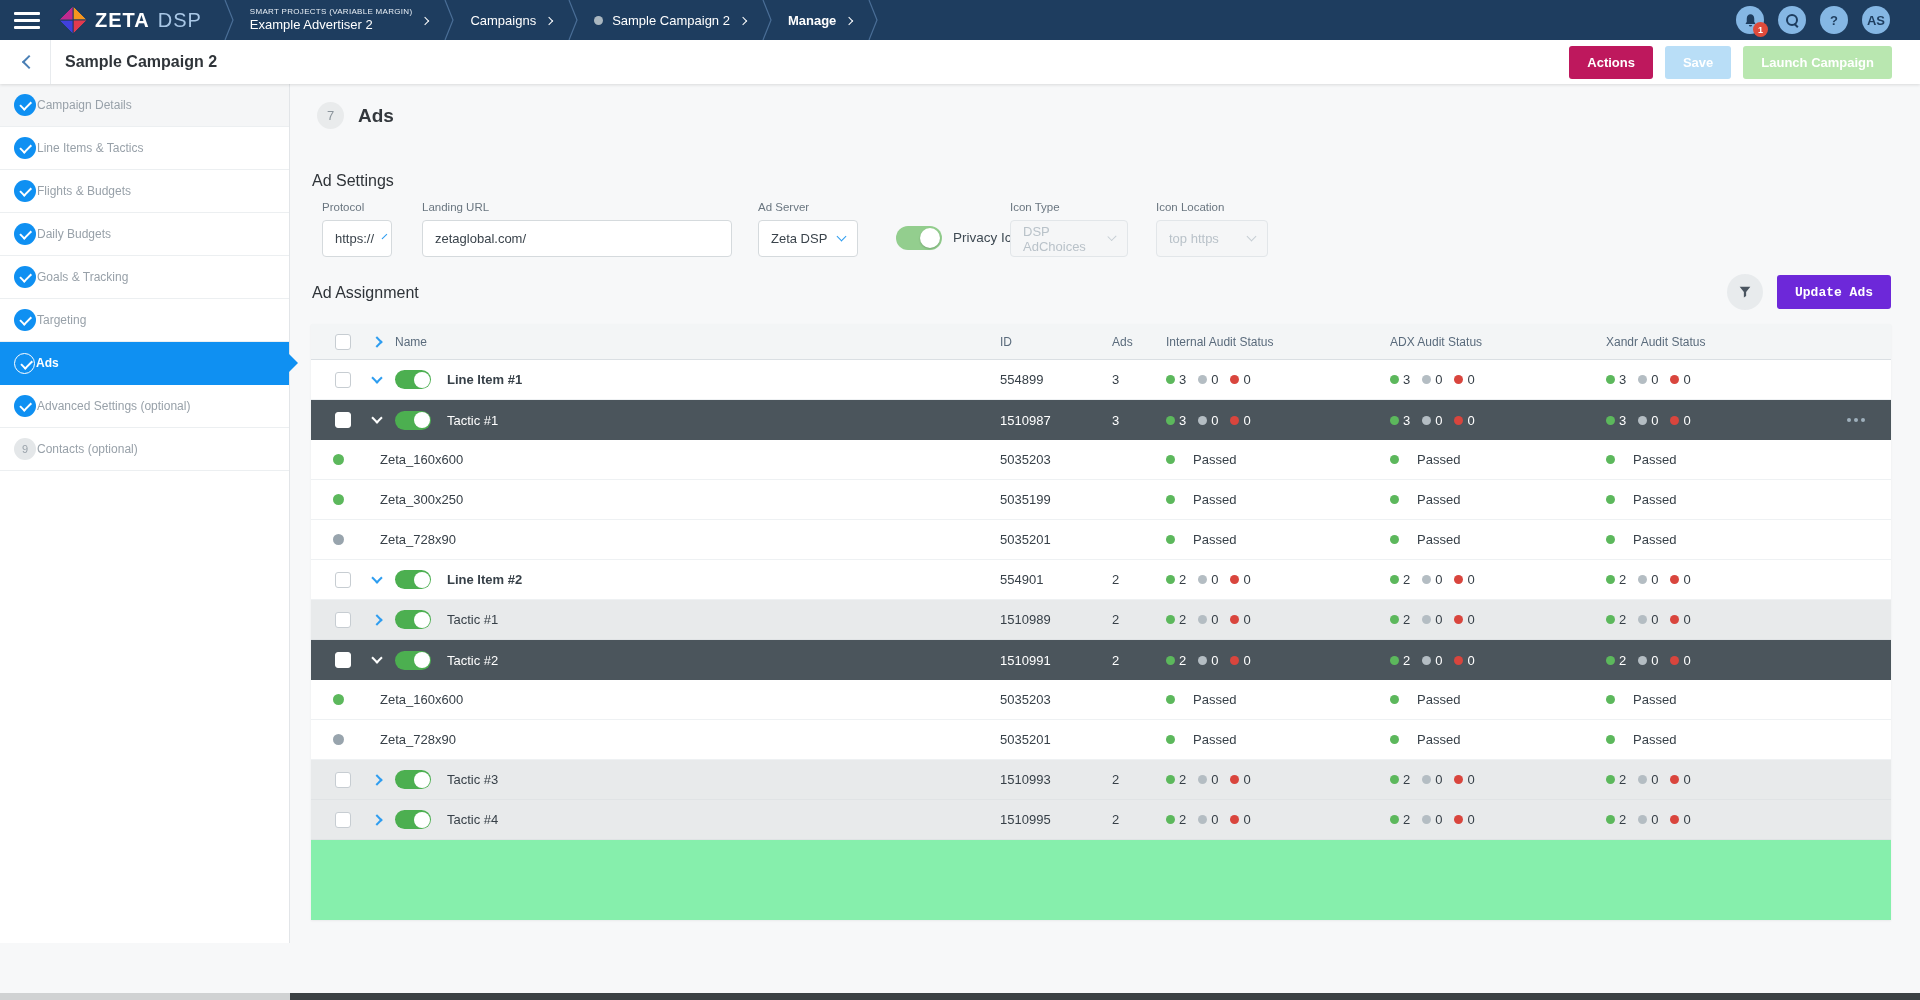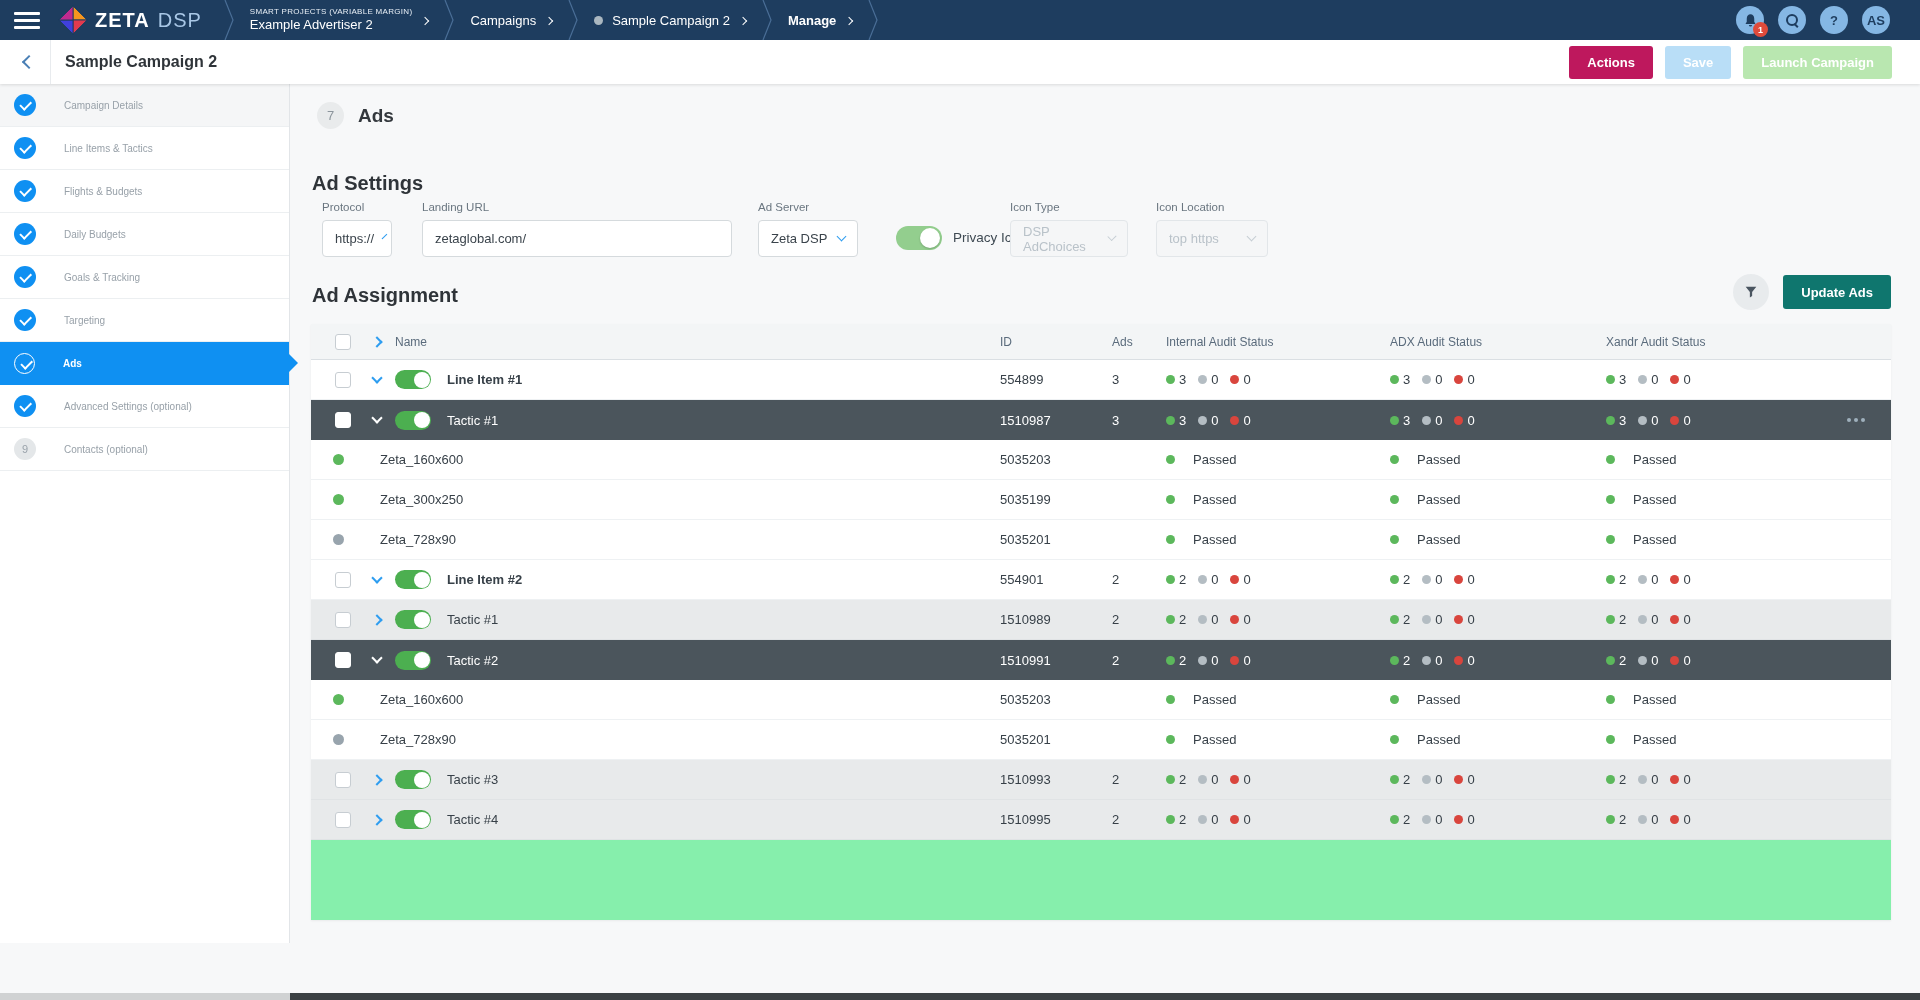--- a/index.html
+++ b/index.html
@@ -42,32 +42,32 @@
   .btn-save { background:#b9def7; }
   .btn-launch { background:#b9e7b0; }
 
   
   .sidebar { position:absolute; top:84px; left:0; width:290px; bottom:57px; background:#fff; border-right:1px solid #e2e5e8; z-index:10; }
   .side-item { position:relative; height:43px; display:flex; align-items:center; border-bottom:1px solid #eceff1; cursor:pointer; background:#fff; }
   .side-item.first { background:#f5f6f7; }
   .side-item .ck { width:22px; height:22px; border-radius:50%; background:#0f90f2; margin-left:14px; position:relative; flex:none; }
   .side-item .ck::after { content:""; position:absolute; left:6px; top:6.5px; width:9px; height:4.5px; border-left:2px solid #fff; border-bottom:2px solid #fff; transform:rotate(-45deg); }
   .side-item .num { width:22px; height:22px; border-radius:50%; background:#e4e7e9; margin-left:14px; color:#9aa3ab; font-size:11px; display:flex; align-items:center; justify-content:center; flex:none; }
-  .side-item .s-lbl { margin-left:28px; font-size:10px; color:#98a1a9; }
+  .side-item .s-lbl { margin-left:1px; font-size:12px; color:#98a1a9; }
   .side-item.active { background:#0f90f2; border-bottom:1px solid #0f90f2; }
   .side-item.active .s-lbl { color:#fff; font-weight:bold; }
   .side-item.active .ck { background:transparent; border:1.5px solid #fff; width:21px; height:21px; }
   .side-item.active::after { content:""; position:absolute; right:-9px; top:50%; margin-top:-9px; border-top:9px solid transparent; border-bottom:9px solid transparent; border-left:9px solid #0f90f2; z-index:12; }
 
   
   .main { position:absolute; top:84px; left:290px; width:1630px; bottom:57px; background:#f7f8f9; }
   .step-head { position:absolute; top:18px; left:27px; display:flex; align-items:center; }
   .step-circle { width:27px; height:27px; border-radius:50%; background:#e9ebec; color:#8c959c; font-size:13px; display:flex; align-items:center; justify-content:center; }
   .step-title { margin-left:14px; font-size:19px; font-weight:bold; color:#33383d; }
-  .sec-label { position:absolute; left:22px; font-size:20px; font-weight:bold; color:#2f3439; }
+  .sec-label { position:absolute; left:22px; font-size:16px; font-weight:normal; color:#2f3439; }
   .lab-adsettings { top:88px; }
   .lab-adassign { top:200px; }
 
   .form-field { position:absolute; top:117px; }
   .f-label { font-size:11.5px; color:#6a7680; margin-bottom:7px; display:block; }
   .f-select, .f-input { height:37px; background:#fff; border:1px solid #d5dadd; border-radius:4px; font-size:13px; color:#3a434b; display:flex; align-items:center; padding:0 12px; }
   .f-select { justify-content:space-between; cursor:pointer; }
   .f-select .sel-chev { width:7px; height:7px; border-right:1.8px solid #2e9df0; border-bottom:1.8px solid #2e9df0; transform:rotate(45deg); margin-top:-4px; margin-left:10px; }
   .f-select.disabled { background:#f5f6f7; border-color:#e2e6e9; color:#b9c2c9; cursor:default; }
   .f-select.disabled .sel-chev { border-color:#c6ced4; }
@@ -77,21 +77,21 @@
   .ff-server { left:468px; } .ff-server .f-select { width:100px; }
   .ff-privacy { left:606px; top:135px; display:flex; align-items:center; height:37px; }
   .p-toggle { width:46px; height:24px; border-radius:13px; background:#93ce8e; position:relative; cursor:pointer; flex:none; }
   .p-toggle::after { content:""; position:absolute; right:2px; top:2px; width:20px; height:20px; border-radius:50%; background:#fff; box-shadow:0 1px 2px rgba(0,0,0,.2); }
   .p-label { margin-left:11px; font-size:13.5px; color:#3f4a53; }
   .ff-icontype { left:720px; } .ff-icontype .f-select { width:118px; }
   .ff-iconloc { left:866px; } .ff-iconloc .f-select { width:112px; }
 
   .assign-tools { position:absolute; top:190px; right:29px; display:flex; align-items:center; gap:14px; }
   .filter-btn { width:36px; height:36px; border-radius:50%; background:#e8ebed; display:flex; align-items:center; justify-content:center; cursor:pointer; }
-  .btn-update { background:#0f766e; height:34px; }
+  .btn-update { background:#6d28d9; height:34px;font-family:Liberation Mono, monospace; }
 
   
   .table-wrap { position:absolute; top:240px; left:21px; width:1580px; height:596px; background:#86efac; box-shadow:0 1px 2px rgba(0,0,0,.06); }
   .thead { height:36px; background:#f3f5f6; border-bottom:1px solid #dadfe3; display:flex; align-items:center; font-size:12px; color:#5a6b7c; }
   .trow { height:40px; display:flex; align-items:center; font-size:13px; color:#374048; border-bottom:1px solid #eef1f3; background:#fff; }
   .trow.shade { background:#e8eaeb; border-bottom:1px solid #e0e3e5; }
   .trow.selected { background:#4b555c; color:#fff; border-bottom:none; }
   .cell { display:flex; align-items:center; }
   .c-name { flex:1; min-width:0; }
   .c-id { width:112px; } .c-ads { width:54px; }

